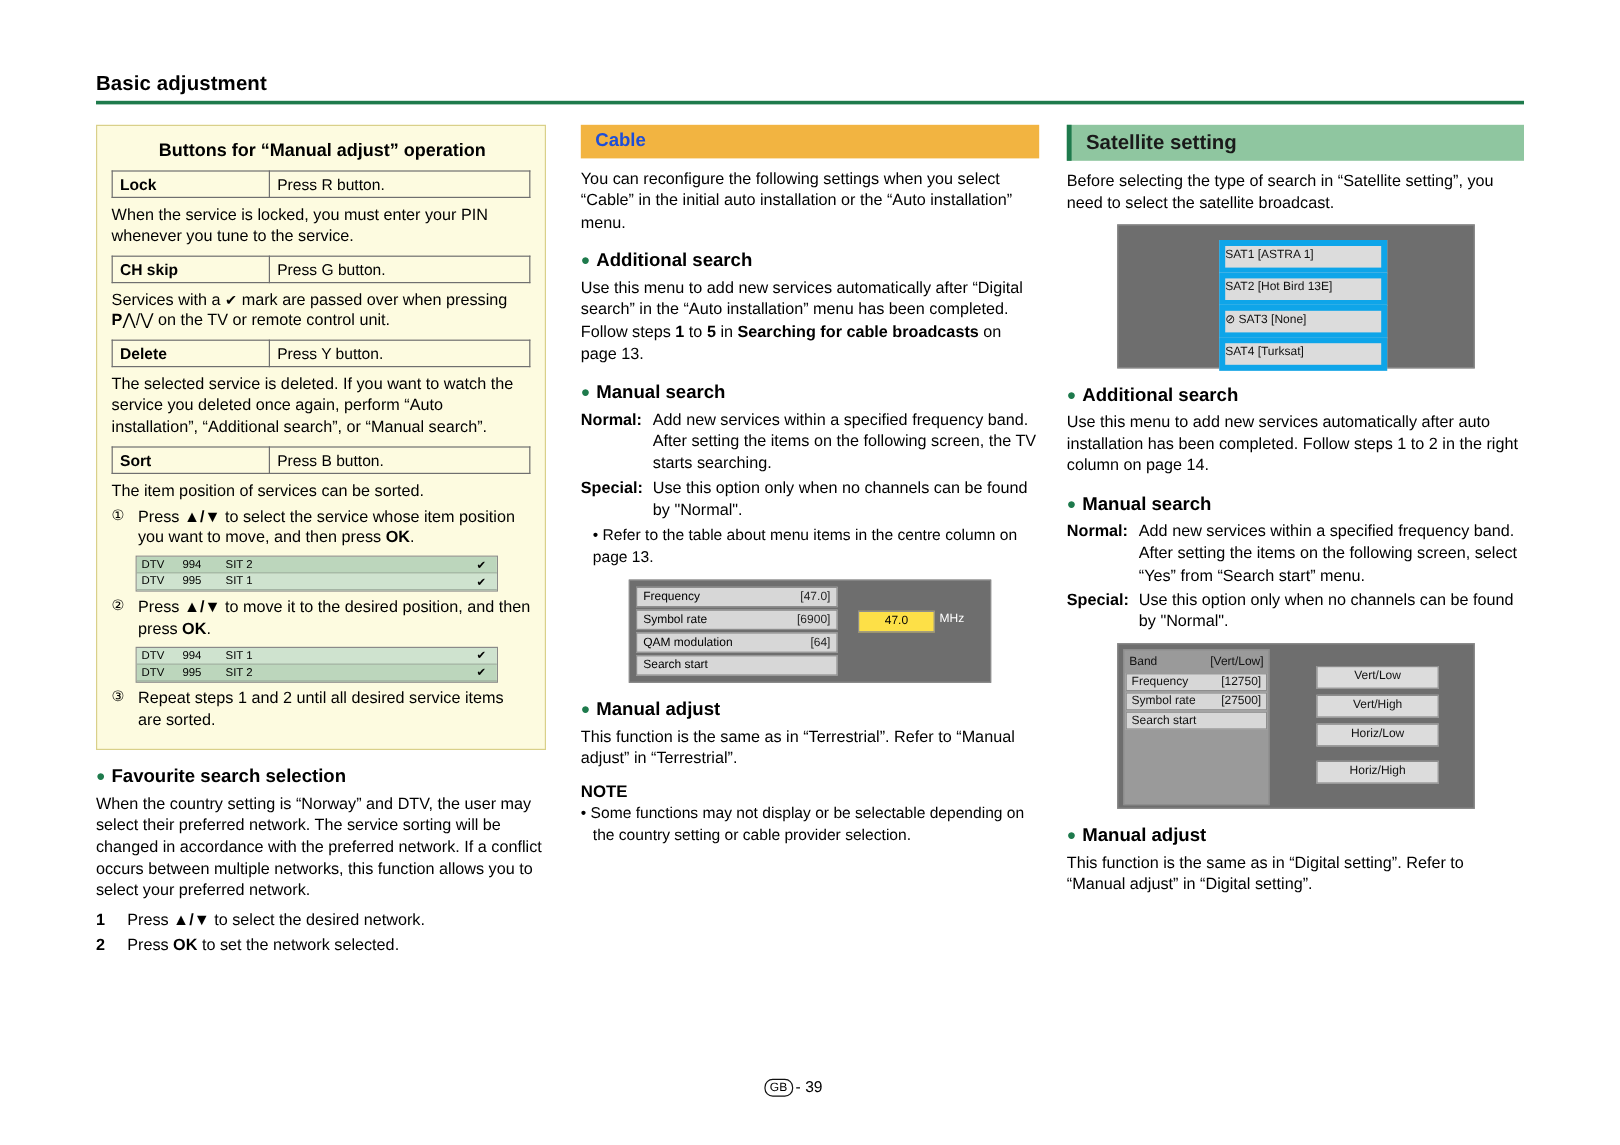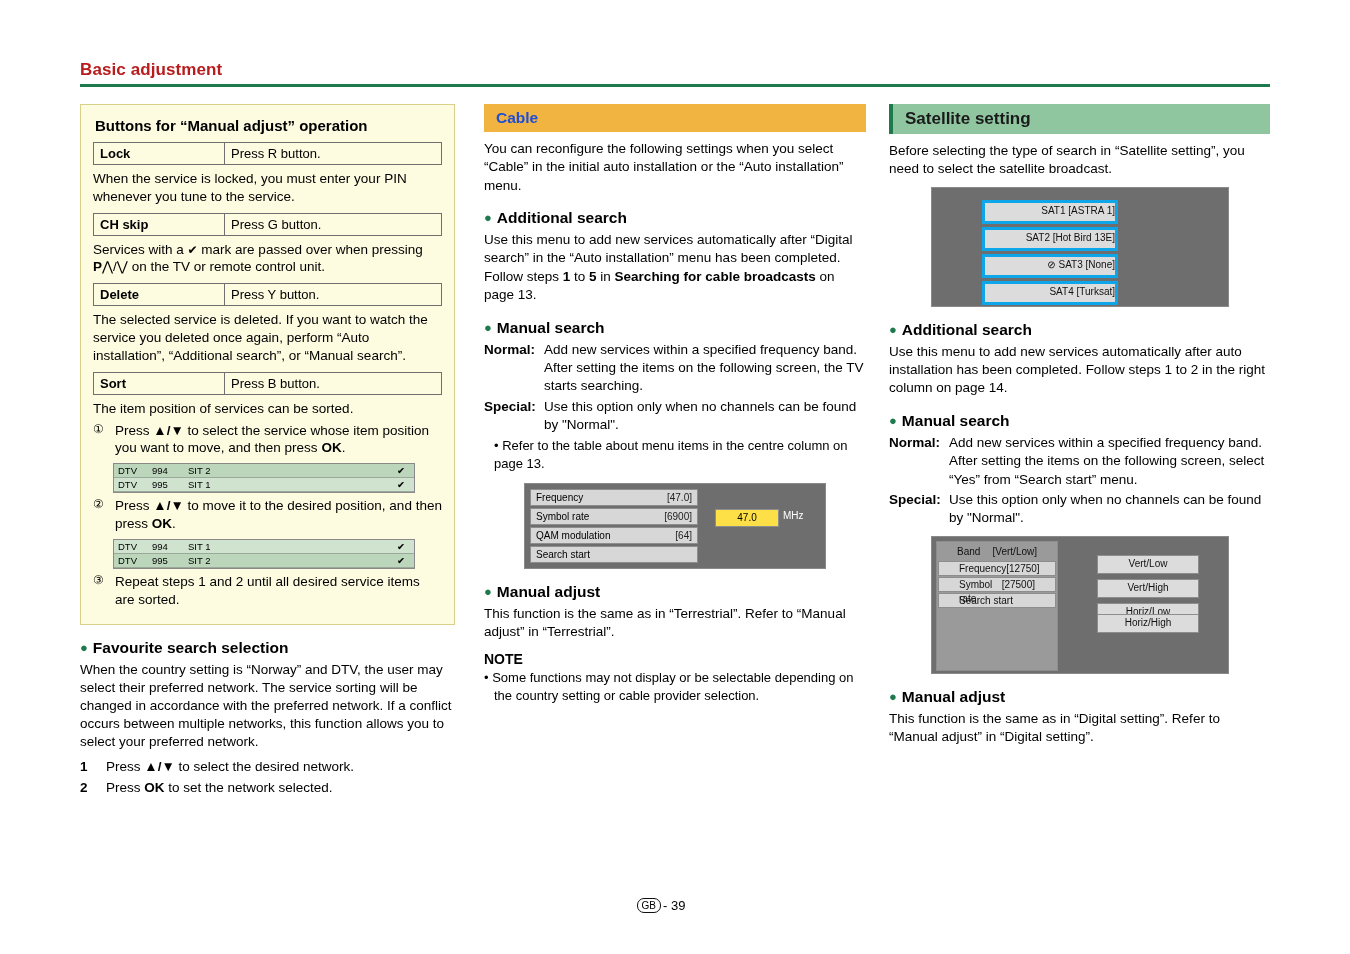--- a/index.html
+++ b/index.html
@@ -8,38 +8,38 @@
     background:#ffffff;
     font-family:"Liberation Sans", sans-serif;
     color:#000;
     position:relative;
     overflow:hidden;
   }
   .page{position:absolute;left:0;top:0;width:1350px;height:954px;}
 
   
   .hdr{position:absolute;left:80px;top:60px;width:1190px;}
-  .hdr-title{color:#b91c1c;font-weight:bold;font-size:17px;letter-spacing:0.1px;}
+  .hdr-title{color:#000000;font-weight:bold;font-size:17px;letter-spacing:0.1px;}
   .hdr-rule{margin-top:4px;height:3px;background:#1e7a4c;width:1190px;}
 
   
   .col{position:absolute;top:104px;}
   .col1{left:80px;width:375px;}
   .col2{left:484px;width:382px;}
   .col3{left:889px;width:381px;}
 
   
   .yellowbox{
     border:1px solid #d9d08a;
     background:#fdfbe0;
     padding:10px 12px 12px 12px;
     box-sizing:border-box;
     width:375px;
   }
-  .yellow-title{font-weight:bold;font-size:15px;margin:2px 0 8px 2px;}
+  .yellow-title{font-weight:bold;font-size:15px;margin:2px 0 8px 2px;text-align:center;}
 
   table.kv{border-collapse:collapse;width:100%;margin:2px 0 2px 0;}
   table.kv td{
     border:1px solid #6f6f6f;
     font-size:13px;
     padding:3px 6px;
     background:#fdfbe0;
     vertical-align:middle;
   }
   table.kv td.k{width:118px;font-weight:bold;}
@@ -101,28 +101,28 @@
     background:#fde047;border:1px solid #8d8d8d;font-size:10px;text-align:center;line-height:15px;
   }
   .cablescreen .unit{position:absolute;left:258px;top:26px;font-size:10px;color:#fff;}
 
   .note-h{font-weight:bold;font-size:14px;margin:10px 0 2px 0;}
   .note-b{font-size:13px;line-height:1.36;margin-left:10px;text-indent:-10px;}
 
   
   .satscreen{width:296px;height:118px;background:#6e6e6e;border:1px solid #8a8a8a;position:relative;margin:8px 0 0 42px;}
   .satbtn{
-    position:absolute;left:50px;width:130px;height:18px;
-    background:#dcdcdc;border:3px solid #0ea5e9;font-size:10px;text-align:right;line-height:16px;color:#111;
+    position:absolute;left:84px;width:130px;height:18px;
+    background:#dcdcdc;border:5px solid #0ea5e9;font-size:10px;text-align:left;line-height:16px;color:#111;
   }
 
   .satscreen2{width:296px;height:136px;background:#6e6e6e;border:1px solid #8a8a8a;position:relative;margin:8px 0 0 42px;}
   .satscreen2 .lp{position:absolute;left:4px;top:4px;width:120px;height:128px;background:#9a9a9a;border:1px solid #8d8d8d;}
   .satscreen2 .lrow{
-    font-size:10px;height:15px;line-height:14px;padding:0 20px;box-sizing:border-box;
+    font-size:10px;height:15px;line-height:14px;padding:0 4px;box-sizing:border-box;
     display:flex;justify-content:space-between;color:#111;
   }
   .satscreen2 .lrow.g{background:#d7d7d7;border:1px solid #8d8d8d;margin:1px;height:15px;}
   .satscreen2 .rbtn{
     position:absolute;left:165px;width:100px;height:17px;
     background:#dcdcdc;border:1px solid #8d8d8d;font-size:10px;text-align:center;line-height:15px;color:#111;
   }
 
   
   .footer{position:absolute;left:0;top:898px;width:1322px;text-align:center;font-size:13px;}
@@ -352,21 +352,21 @@
           <span>[27500]</span>
         </div>
         <div class="lrow g">
           <span>Search start</span>
           <span></span>
         </div>
       </div>
       <div class="rbtn" style="top:18px">Vert/Low</div>
       <div class="rbtn" style="top:42px">Vert/High</div>
       <div class="rbtn" style="top:66px">Horiz/Low</div>
-      <div class="rbtn" style="top:77px">Horiz/High</div>
+      <div class="rbtn" style="top:97px">Horiz/High</div>
     </div>
 
     <div class="bullet-h">
       <span class="dot">●</span><span>Manual adjust</span>
     </div>
     <div class="body-txt" style="margin-top:2px">This function is the same as in “Digital setting”. Refer to “Manual adjust” in “Digital setting”.</div>
   </div>
 
   <div class="footer">
     <span class="gb">GB</span><span>-</span> <span>39</span>

